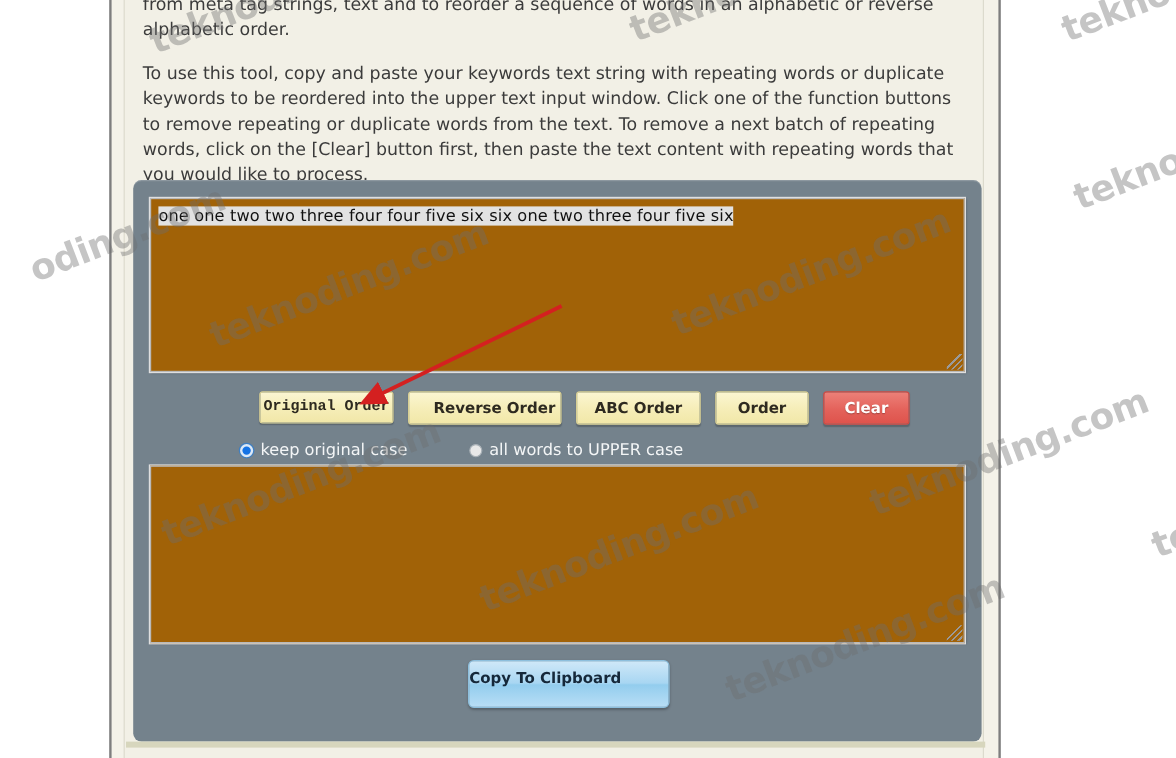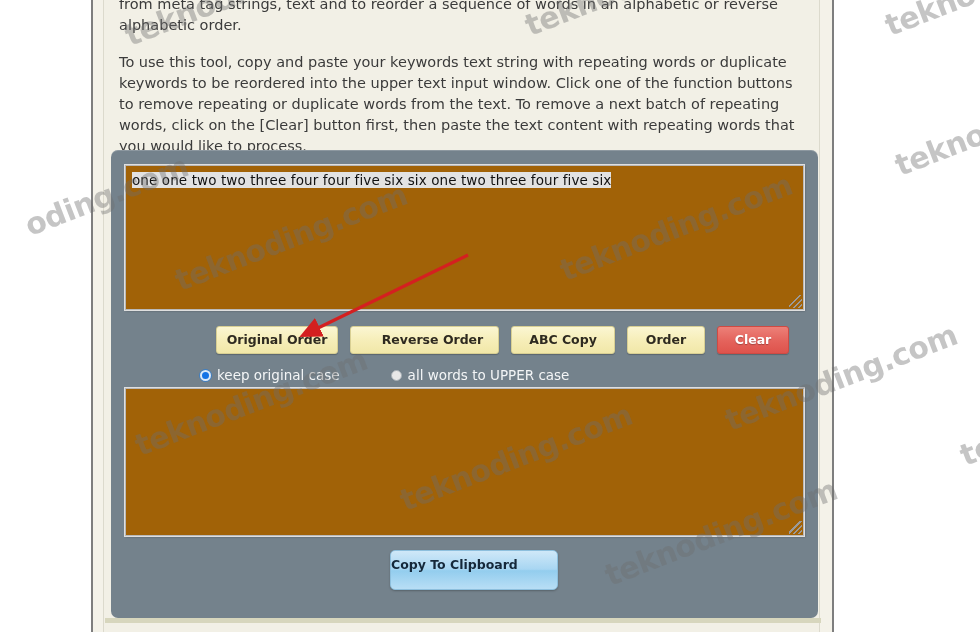--- a/index.html
+++ b/index.html
@@ -139,22 +139,22 @@
     color: #2e2a20;
     background: linear-gradient(180deg, #fbf6d2 0%, #f6eeb9 50%, #f1e7a8 100%);
     border: 1px solid #d8cf93;
     border-radius: 3px;
     padding: 5px 0 6px 0;
     text-align: center;
     box-shadow: 0 1px 1px rgba(0,0,0,0.22);
     cursor: pointer;
     box-sizing: border-box;
   }
-  .fbtn.w1 { width: 122px; }
-  .fbtn.w2 { width: 149px; padding-left: 16px; }
+  .fbtn.w1 { width: 112px; font-family: Liberation Mono, monospace; }
+  .fbtn.w2 { width: 128px; padding-left: 16px; }
   .fbtn.w3 { width: 104px; }
   .fbtn.w4 { width: 78px; }
   .fbtn.danger {
     width: 72px;
     color: #ffffff;
     background: linear-gradient(180deg, #ec8078 0%, #e4625b 55%, #de534c 100%);
     border: 1px solid #cf4a43;
     text-shadow: 0 1px 1px rgba(0,0,0,0.28);
   }
 
@@ -280,21 +280,21 @@
     <div class="resize-grip"></div>
   </div>
 
   <div class="ta-wrap" id="output-area">
     <div class="resize-grip"></div>
   </div>
 
   <div id="btn-row">
     <div class="fbtn w1">Original Order</div>
     <div class="fbtn w2">Reverse Order</div>
-    <div class="fbtn w3">ABC Copy</div>
+    <div class="fbtn w3">ABC Order</div>
     <div class="fbtn w4">Order</div>
     <div class="fbtn danger">Clear</div>
   </div>
 
   <div id="copy-btn">Copy To Clipboard</div>
 
   <div id="watermarks">
       <div class="wm" style="left: 120px; top: 20px;">teknoding.com</div>
       <div class="wm" style="left: 520px; top: 10px;">teknoding.com</div>
       <div class="wm" style="left: 880px; top: 10px;">teknodin</div>

